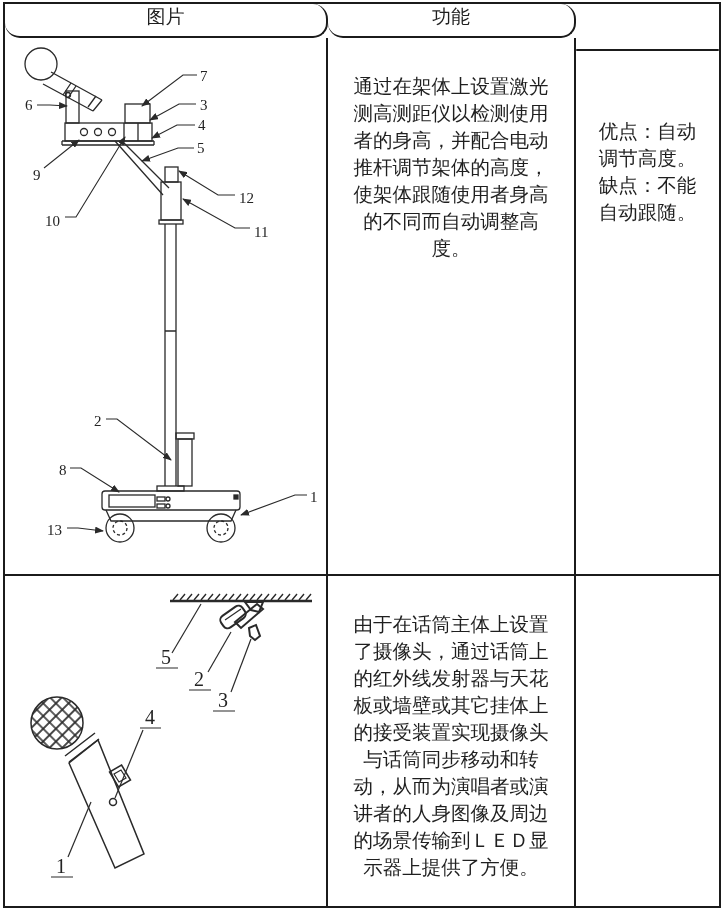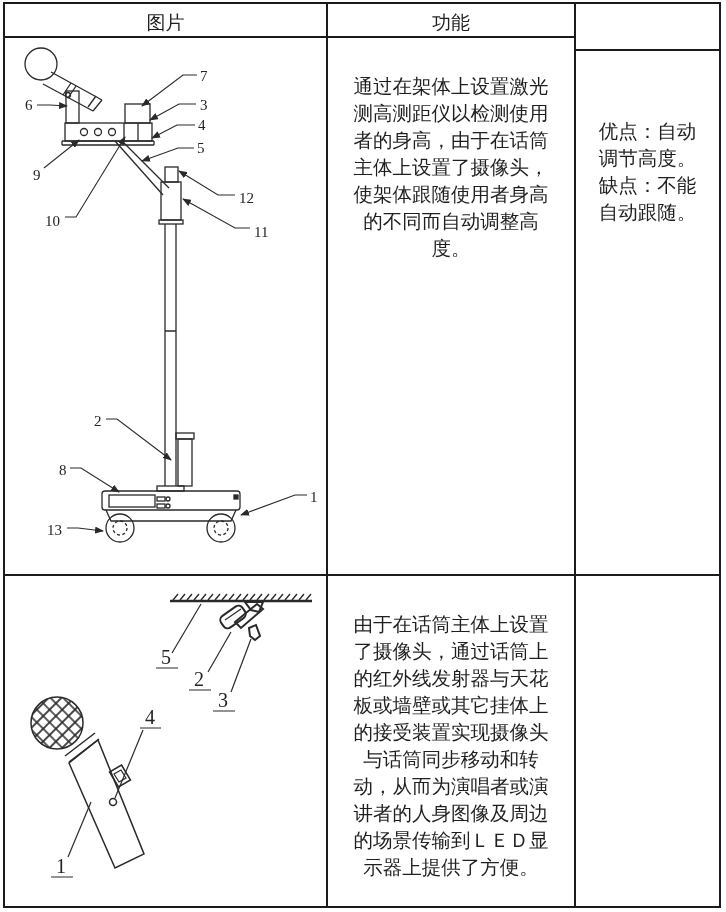--- a/index.html
+++ b/index.html
@@ -11,21 +11,21 @@
     position:absolute; left:3px; top:2px; width:718px; height:906px;
     border:2px solid #1b1b1b; box-sizing:border-box;
     display:grid;
     grid-template-columns:323px 248px 1fr;
     grid-template-rows:34px 538px 1fr;
     background:#fff;
   }
   .c { border-right:2px solid #1b1b1b; border-bottom:2px solid #1b1b1b; box-sizing:border-box; overflow:hidden; }
   .lastcol { border-right:none;margin-top:45px; }
   .lastrow { border-bottom:none; }
-  .hd { display:flex; align-items:flex-end; justify-content:center; font-size:19px; }
+  .hd { display:flex; align-items:flex-start; justify-content:center; font-size:19px;border-radius:15px; }
   .func {
     text-align:center; padding:8px 20px 0 20px; font-size:19.5px; line-height:27px;
     white-space:pre-line; letter-spacing:0;
   }
   .ana {
     text-align:center; padding:8px 16px 0 16px; font-size:19.5px; line-height:27px;
     white-space:pre-line;
   }
   .figcell { position:relative; }
   .figcell svg { position:absolute; left:0; top:0; }
@@ -134,21 +134,21 @@
         <text x="249" y="199">11</text>
         <text x="89" y="388">2</text>
         <text x="54" y="437">8</text>
         <text x="305" y="464">1</text>
         <text x="42" y="497">13</text>
       </g>
     </svg>
   </div>
 
   <div class="c func">
-    <span>通过在架体上设置激光测高测距仪以检测使用者的身高，由于在话筒主体上设置了摄像头，使架体跟随使用者身高的不同而自动调整高度。</span>
+    <span>通过在架体上设置激光测高测距仪以检测使用者的身高，并配合电动推杆调节架体的高度，使架体跟随使用者身高的不同而自动调整高度。</span>
   </div>
 
   <div class="c ana lastcol">
     <span>优点：自动调节高度。
 缺点：不能自动跟随。</span>
   </div>
 
   <div class="c figcell lastrow">
     <svg width="321" height="328" viewBox="0 0 321 328">
       <defs>

